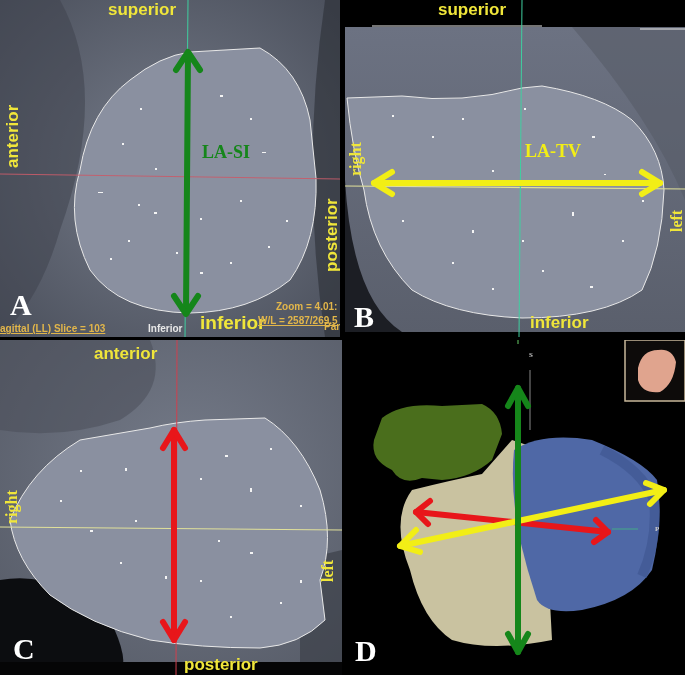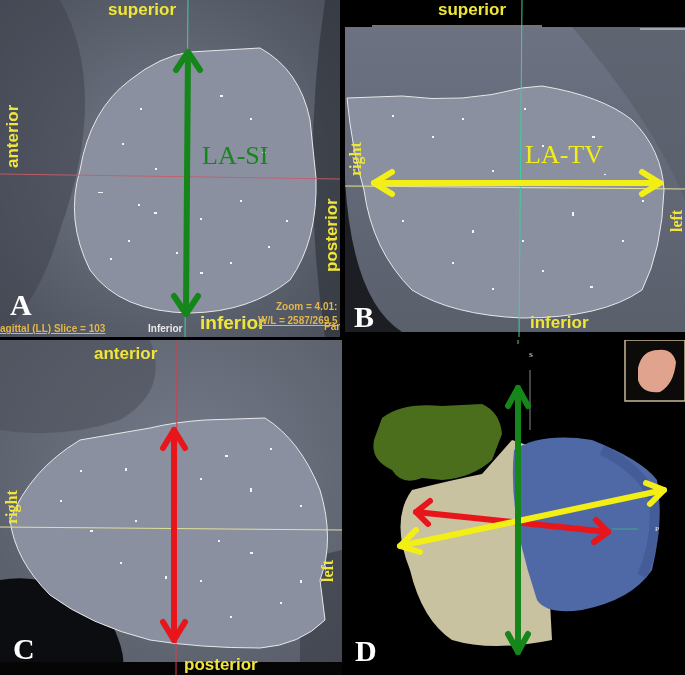--- a/index.html
+++ b/index.html
@@ -2,21 +2,21 @@
 <html><head>
 <meta charset="utf-8">
 <style>
   html, body { margin:0; padding:0; background:#000; }
   body { width:685px; height:675px; position:relative; overflow:hidden; font-family:"Liberation Sans", sans-serif; }
   .panel { position:absolute; overflow:hidden; background:#000; }
   .panel svg { position:absolute; left:0; top:0; }
   .lbl { position:absolute; color:#f0e63a; font-weight:bold; font-family:"Liberation Sans", sans-serif; white-space:nowrap; line-height:1; }
   .lbl-v { transform-origin:left top; }
   .panel-letter { position:absolute; color:#fff; font-family:"Liberation Serif", serif; font-weight:bold; font-size:30px; line-height:1; }
-  .measure { position:absolute; font-family:"Liberation Serif", serif; font-weight:normal; font-size:26px; line-height:1; white-space:nowrap; }
+  .measure { position:absolute; font-family:"Liberation Serif", serif; font-weight:bold; font-size:18px; line-height:1; white-space:nowrap; }
   .ovl { position:absolute; color:#e2b64a; font-weight:bold; font-size:10px; font-family:"Liberation Sans", sans-serif; white-space:nowrap; line-height:1; }
 </style>
 </head>
 <body>
 
 <div class="panel" style="left:0;top:0;width:340px;height:337px;">
   <svg width="340" height="337">
     <defs>
       <radialGradient id="gA" cx="50%" cy="50%" r="70%">
         <stop offset="0%" stop-color="#767c8a"></stop>

